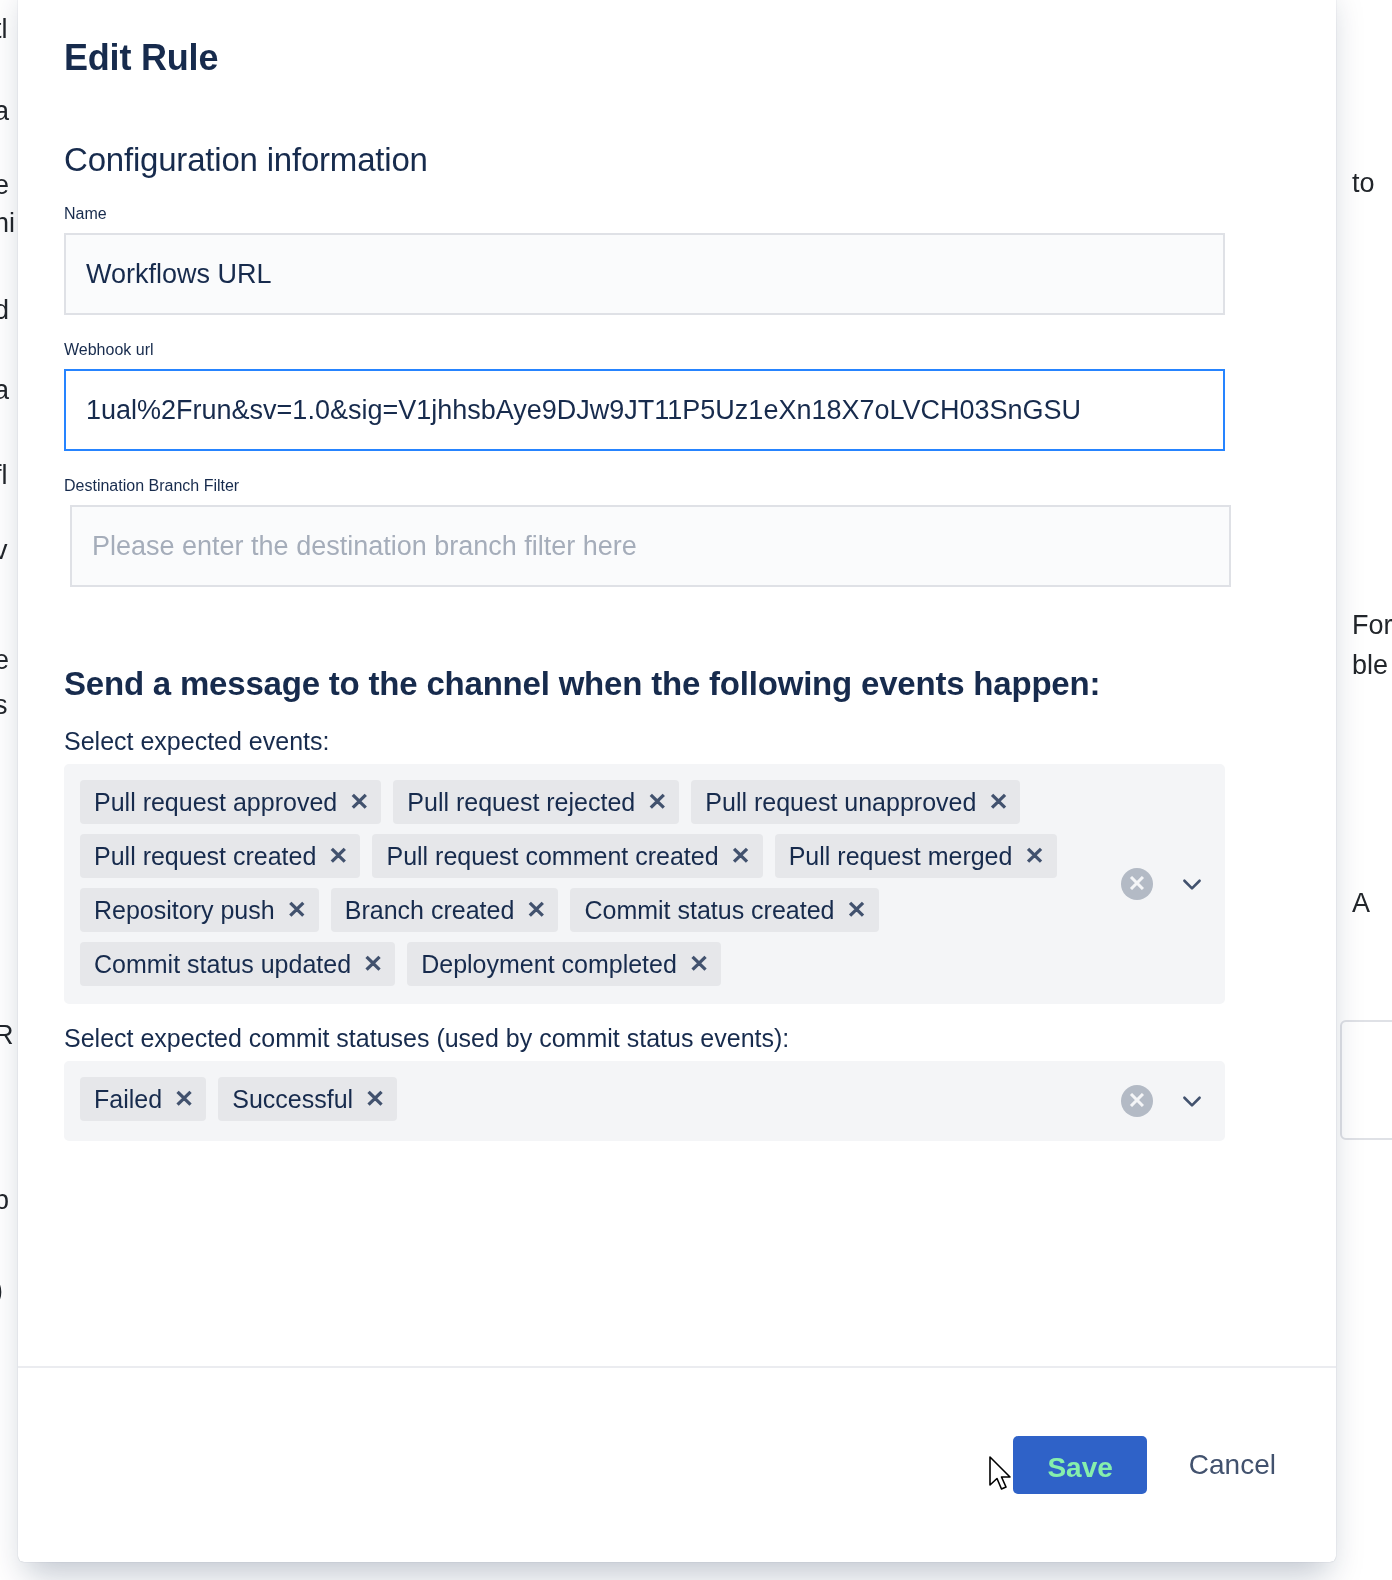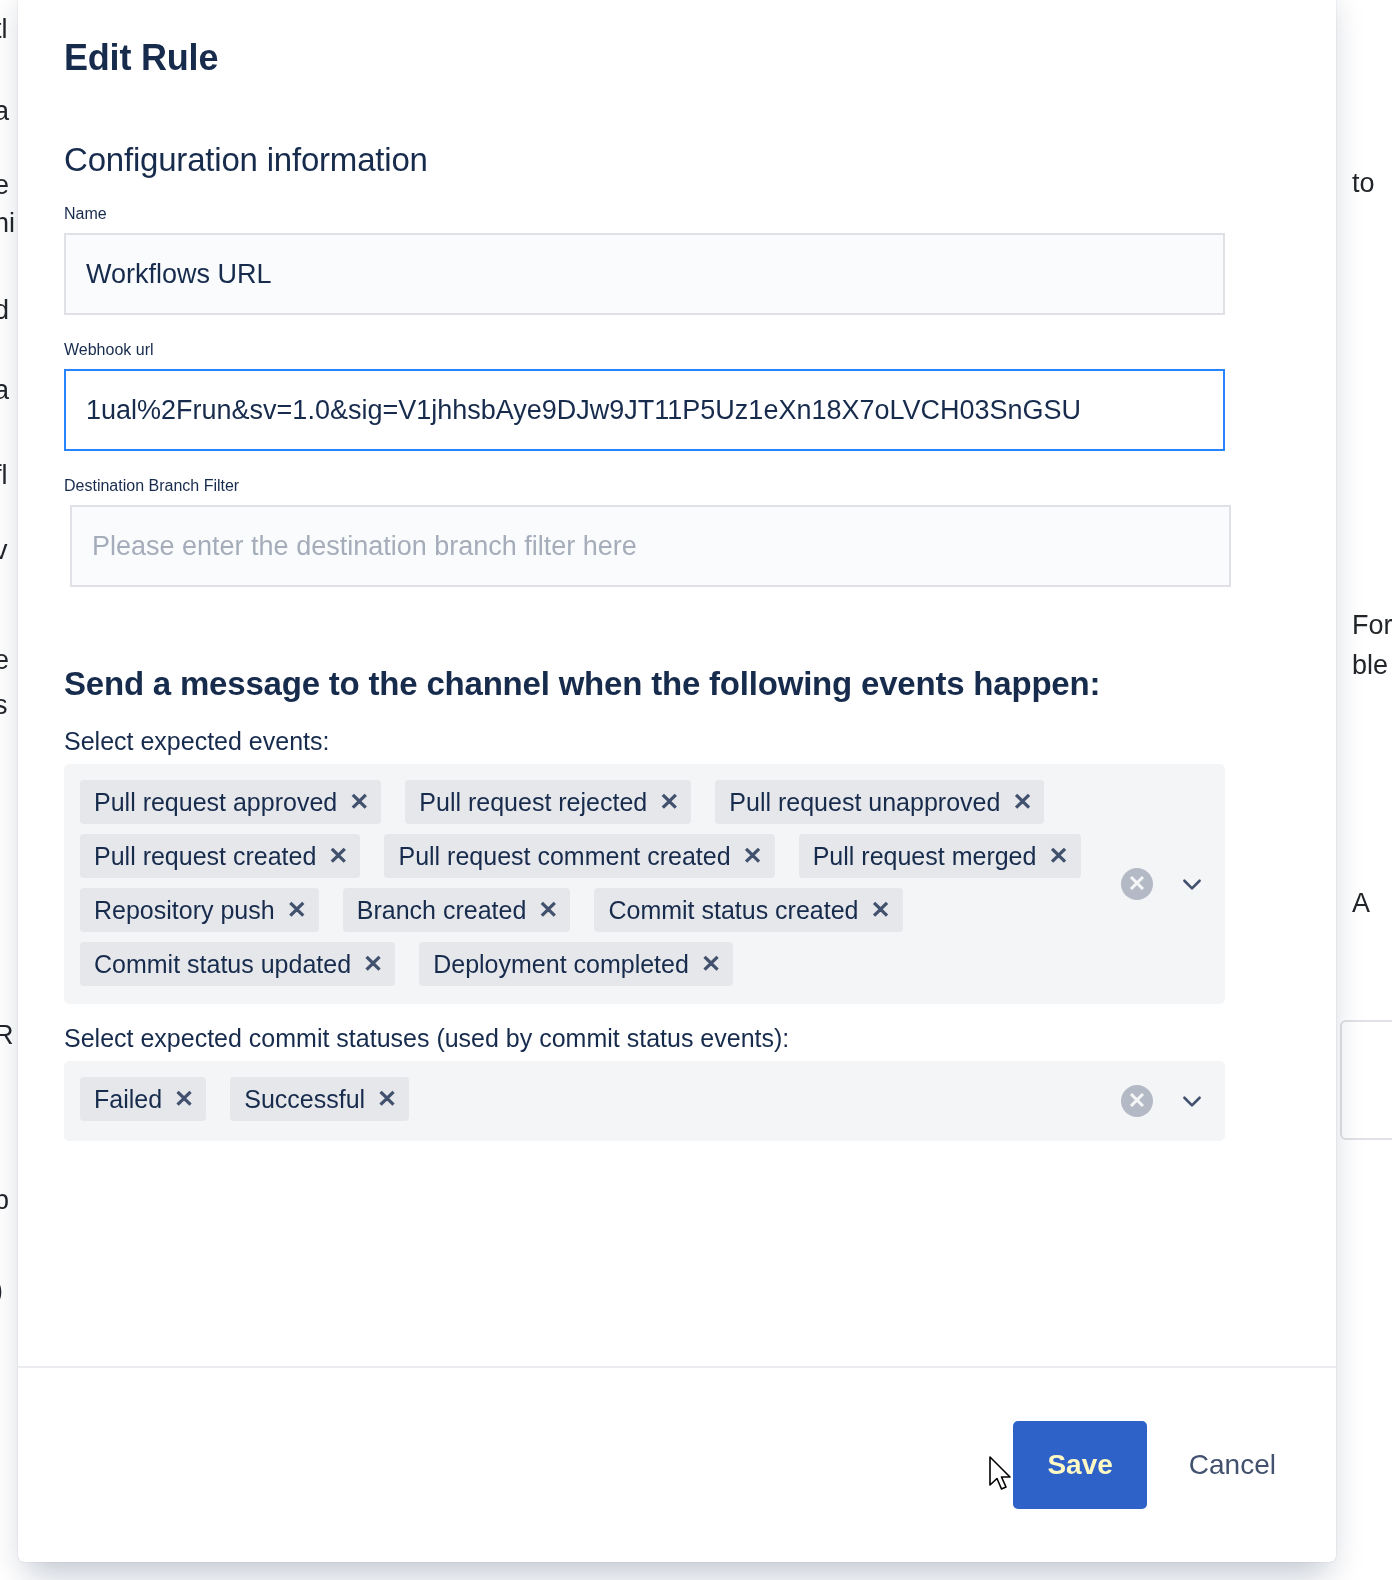--- a/index.html
+++ b/index.html
@@ -124,21 +124,21 @@
     width: 1161px;
     background: #f4f5f7;
     border: 2px solid #f4f5f7;
     border-radius: 5px;
     padding: 14px 130px 16px 14px;
     min-height: 80px;
   }
   .chips {
     display: flex;
     flex-wrap: wrap;
-    gap: 10px 24px;
+    gap: 10px 12px;
   }
   .chip {
     display: inline-flex;
     align-items: center;
     background: #e6e7ea;
     border-radius: 4px;
     height: 44px;
     padding: 0 6px 0 14px;
     font-size: 25px;
     color: #172b4d;
@@ -187,27 +187,27 @@
     height: 196px;
     border-top: 2px solid #ebecf0;
     display: flex;
     align-items: center;
     justify-content: flex-end;
     padding: 0 46px;
     gap: 28px;
   }
   .btn-save {
     background: #2f62c8;
-    color: #fef9c3;
+    color: #86efac;
     border: none;
     border-radius: 5px;
     font-size: 28px;
     font-weight: 600;
     padding: 16px 34px;
-    height: 88px;
+    height: 58px;
     cursor: pointer;
     font-family: "Liberation Sans", sans-serif;
   }
   .btn-cancel {
     background: transparent;
     color: #42526e;
     border: none;
     font-size: 28px;
     padding: 0 14px;
     height: 74px;

